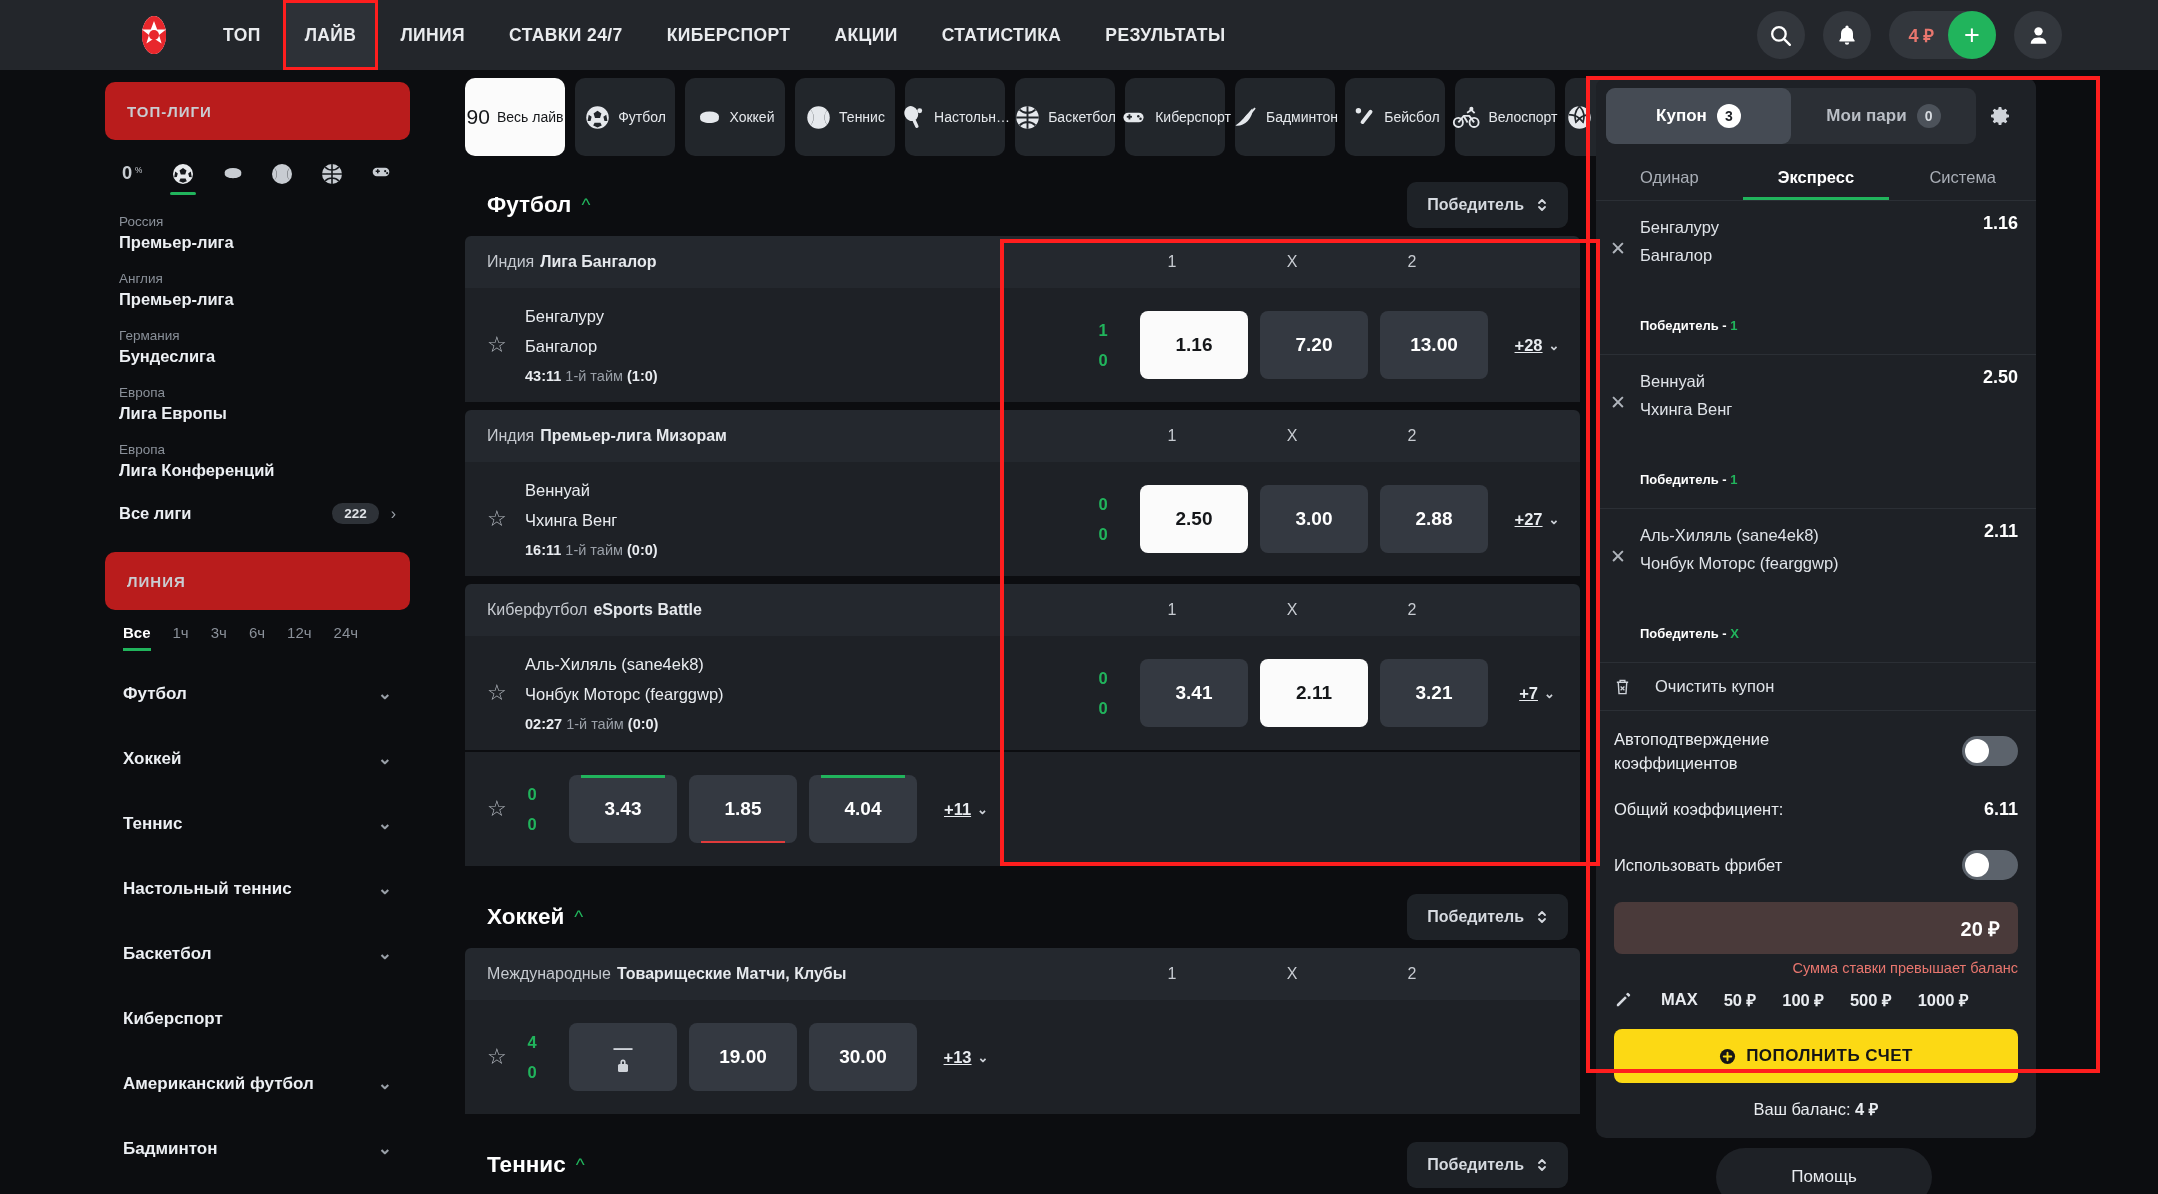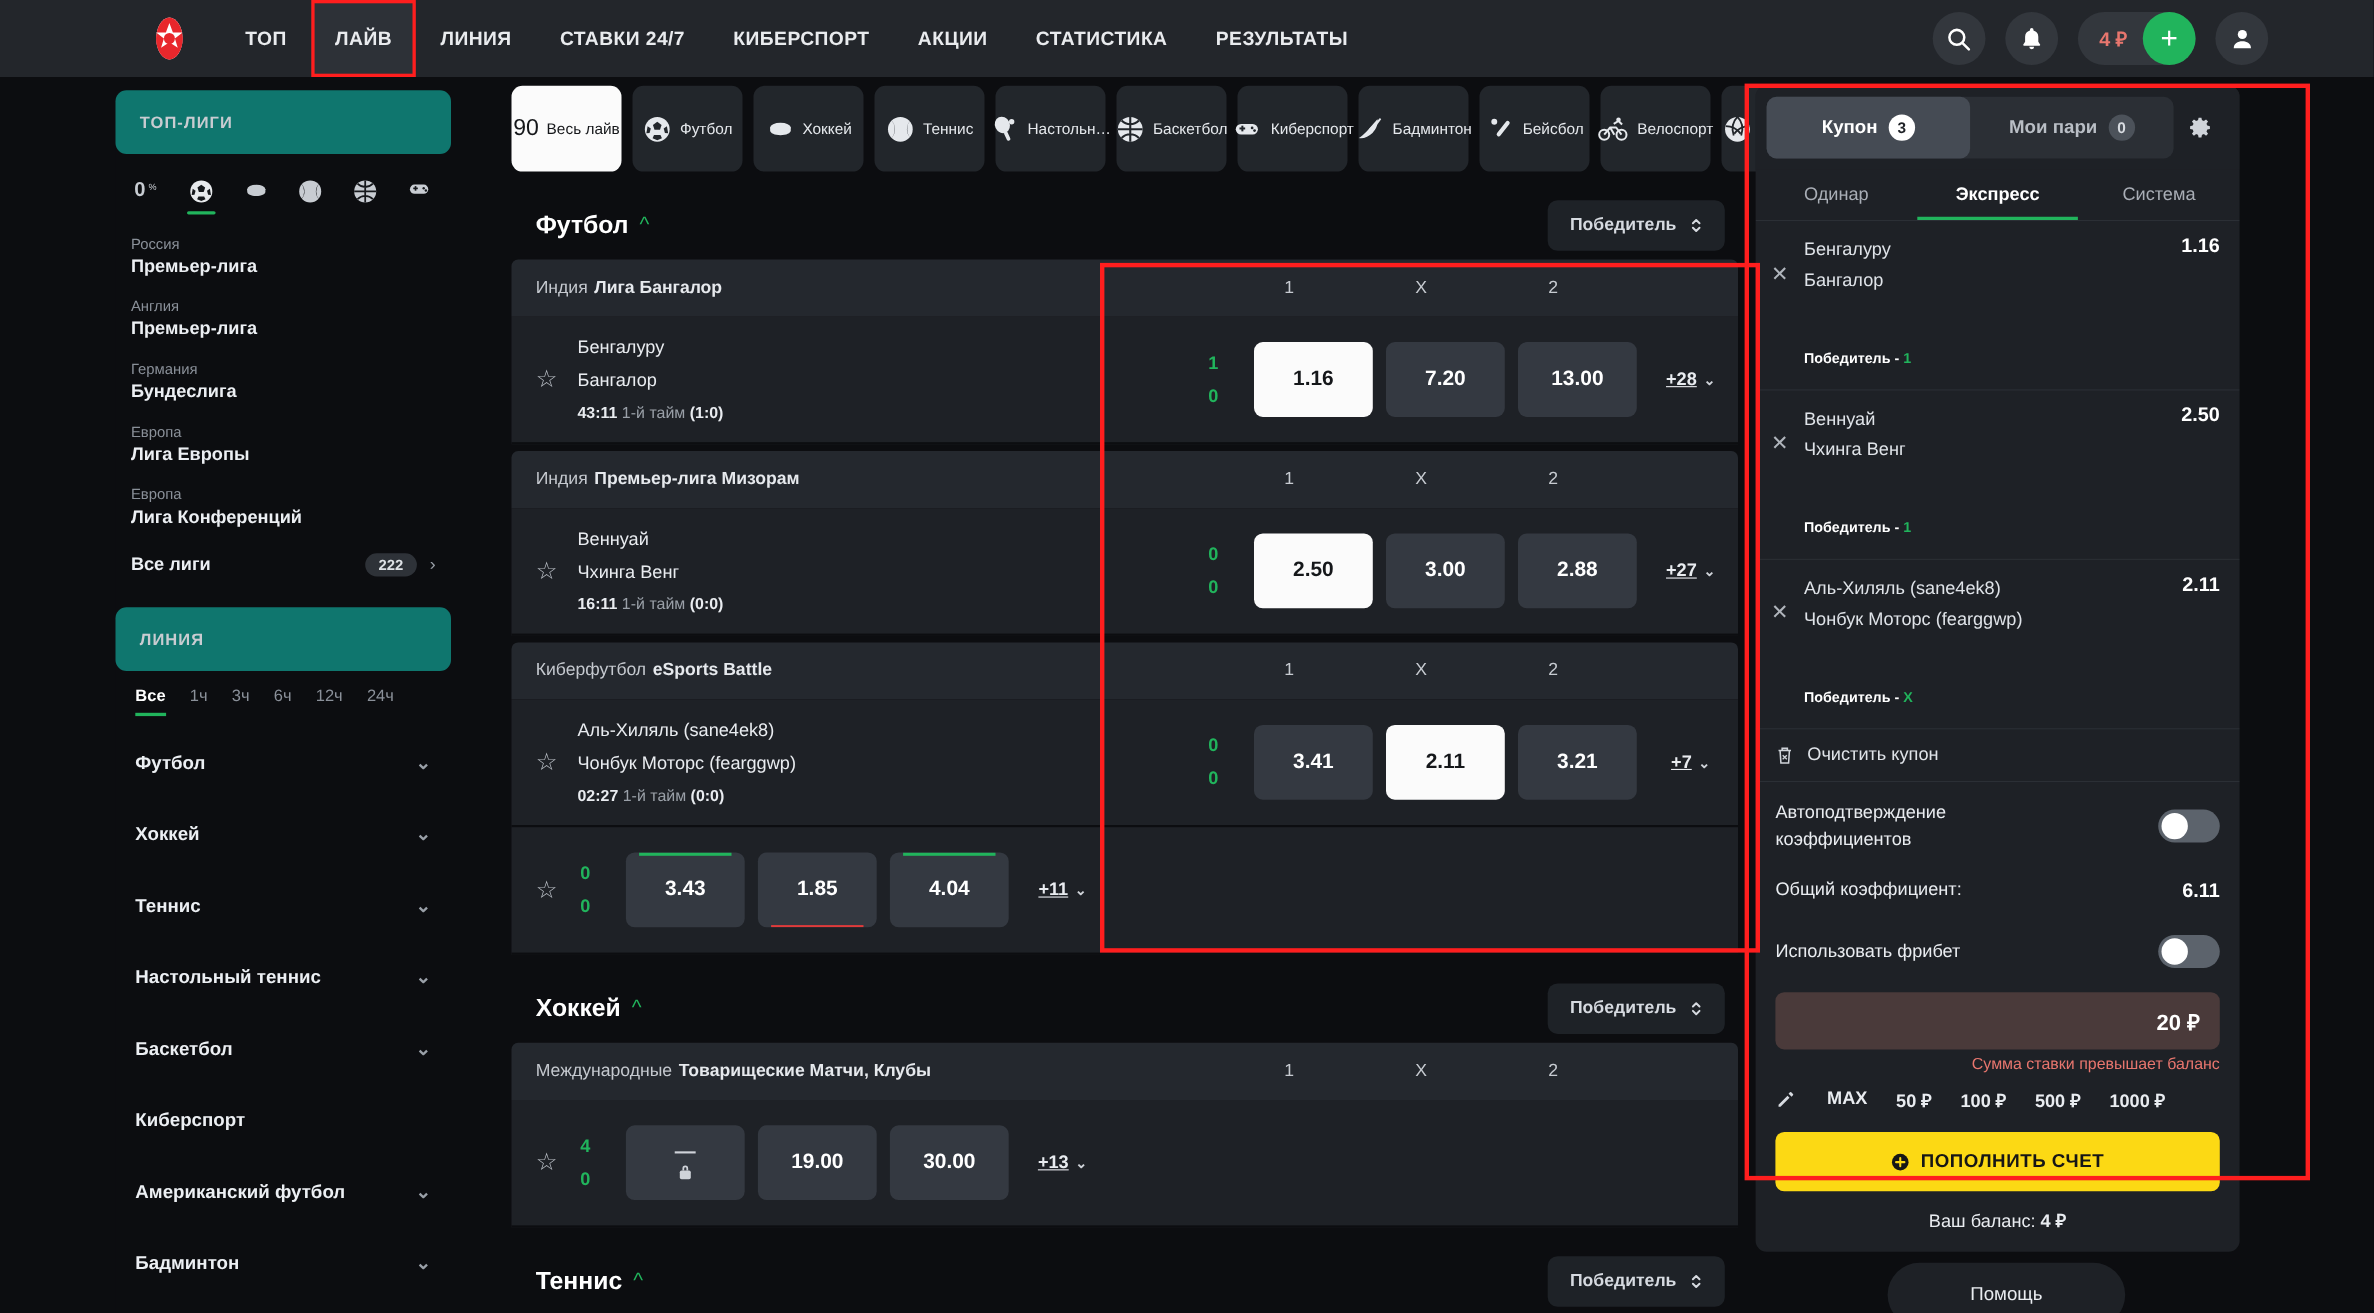--- a/index.html
+++ b/index.html
@@ -41,21 +41,21 @@
     display:flex; align-items:center; justify-content:center; color:#fff;
     font-size:27px; line-height:1; font-weight:400;
   }
 
   
   .sidebar {
     position:absolute; left:105px; top:82px; width:305px; height:1112px;
     background:#0c0d10;
   }
   .panel-head {
-    height:58px; background:#0f766e; border-radius:10px; display:flex; align-items:center;
+    height:58px; background:#b91c1c; border-radius:10px; display:flex; align-items:center;
     padding:0 22px; font-size:15px; font-weight:700; letter-spacing:1px; color:#c9ccd1;
     text-transform:uppercase;
   }
   .sport-icons { display:flex; align-items:flex-start; gap:20px; padding:22px 14px 0 14px; }
   .sport-ico { width:30px; height:34px; display:flex; flex-direction:column; align-items:center;
                color:#c8ccd2; cursor:pointer; }
   .sport-ico.active { color:#e8eaed; }
   .sport-ico .bar { width:26px; height:3px; background:#21b45c; border-radius:2px; margin-top:6px; }
   .league-list { padding:16px 14px 0 14px; }
   .league { margin-bottom:16px; cursor:pointer; }
@@ -171,21 +171,21 @@
   .type-tab.active { color:#fff; font-weight:700; box-shadow: inset 0 -3px 0 #21b45c; }
   .slip-item { padding:12px 18px 14px 18px; border-bottom:1px solid #2b2f35; position:relative; }
   .slip-item .r1 { display:flex; align-items:flex-start; }
   .si-x { width:26px; color:#b0b5bc; font-size:19px; cursor:pointer; position:absolute; left:14px; top:36px;}
   .si-teams { padding-left:26px; flex:1; }
   .si-teams .tn { font-size:16.5px; color:#dfe3e8; line-height:28px; }
   .si-odd { font-size:18px; font-weight:700; color:#fff; margin-left:auto; }
   .si-mkt { padding-left:26px; font-size:13px; font-weight:700; color:#fff; line-height:28px;margin-top:43px; }
   .si-mkt .pick { color:#21b45c; }
   .clear-row {
-    display:flex; align-items:center; gap:12px; padding:14px 18px; font-size:16.5px;
+    display:flex; align-items:center; gap:24px; padding:14px 18px; font-size:16.5px;
     color:#dfe3e8; cursor:pointer; border-bottom:1px solid #2b2f35;
   }
   .opt-row { display:flex; align-items:center; padding:16px 18px; gap:12px; }
   .opt-lbl { font-size:16.5px; color:#e9ecf0; line-height:24px; max-width:280px;}
   .toggle {
     margin-left:auto; width:56px; height:30px; border-radius:16px; background:#5c636c;
     position:relative; cursor:pointer; flex:0 0 auto;
   }
   .toggle .knob { position:absolute; left:3px; top:3px; width:24px; height:24px; border-radius:50%; background:#fff; }
   .total-row { display:flex; align-items:center; padding:8px 18px 14px 18px; }

